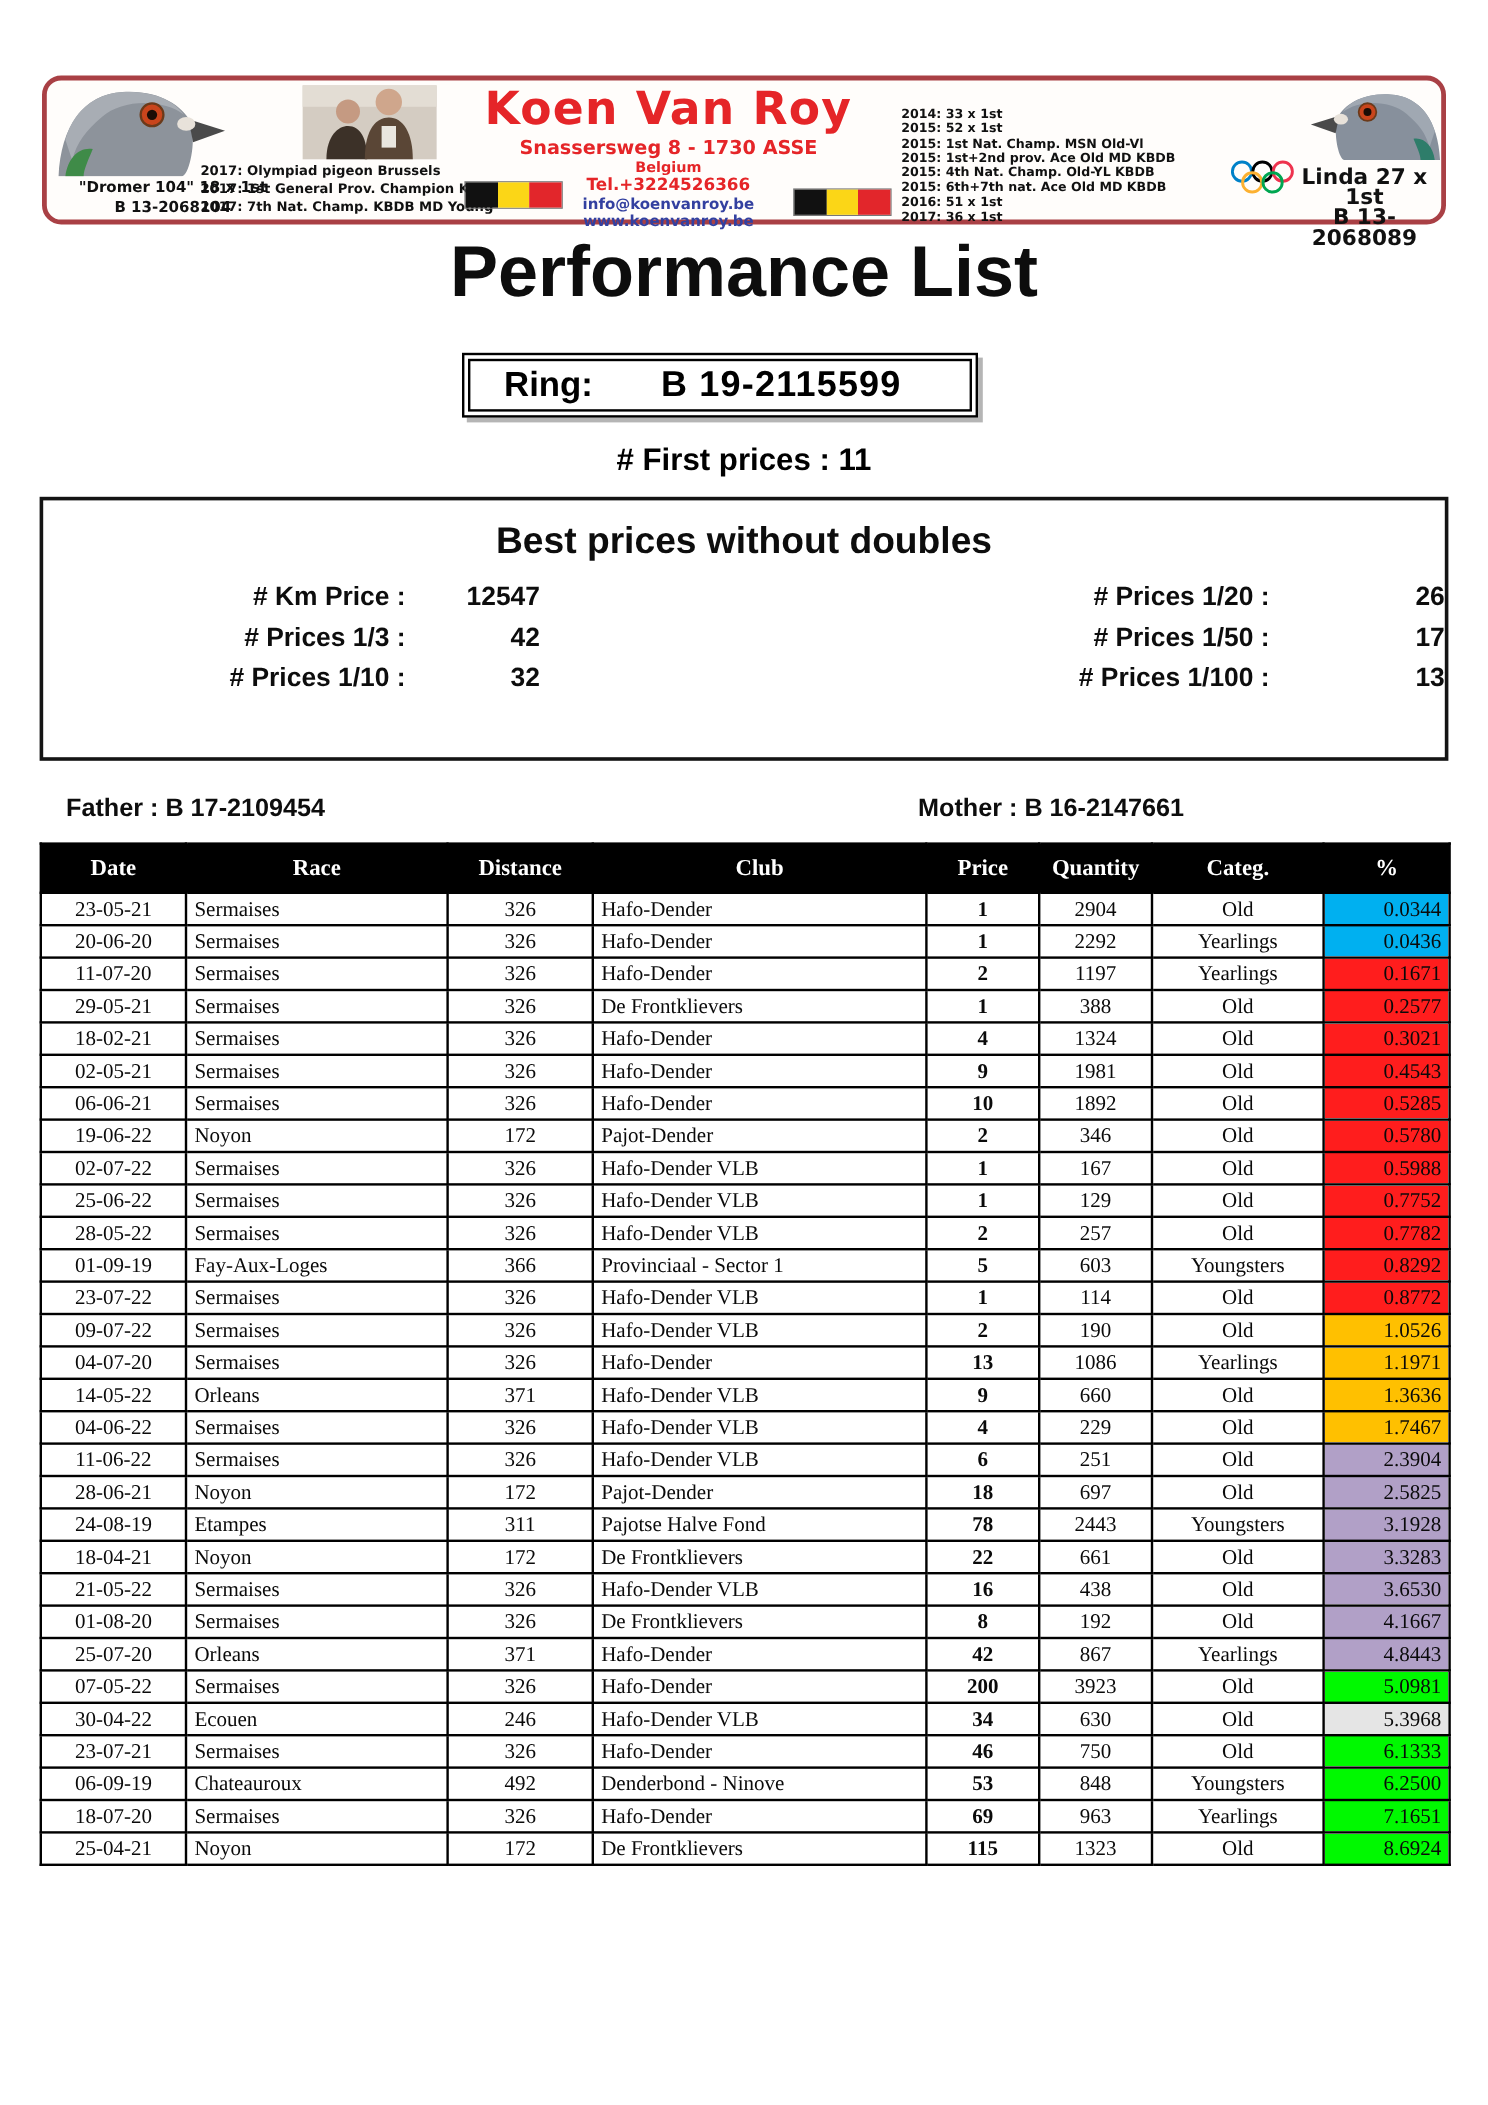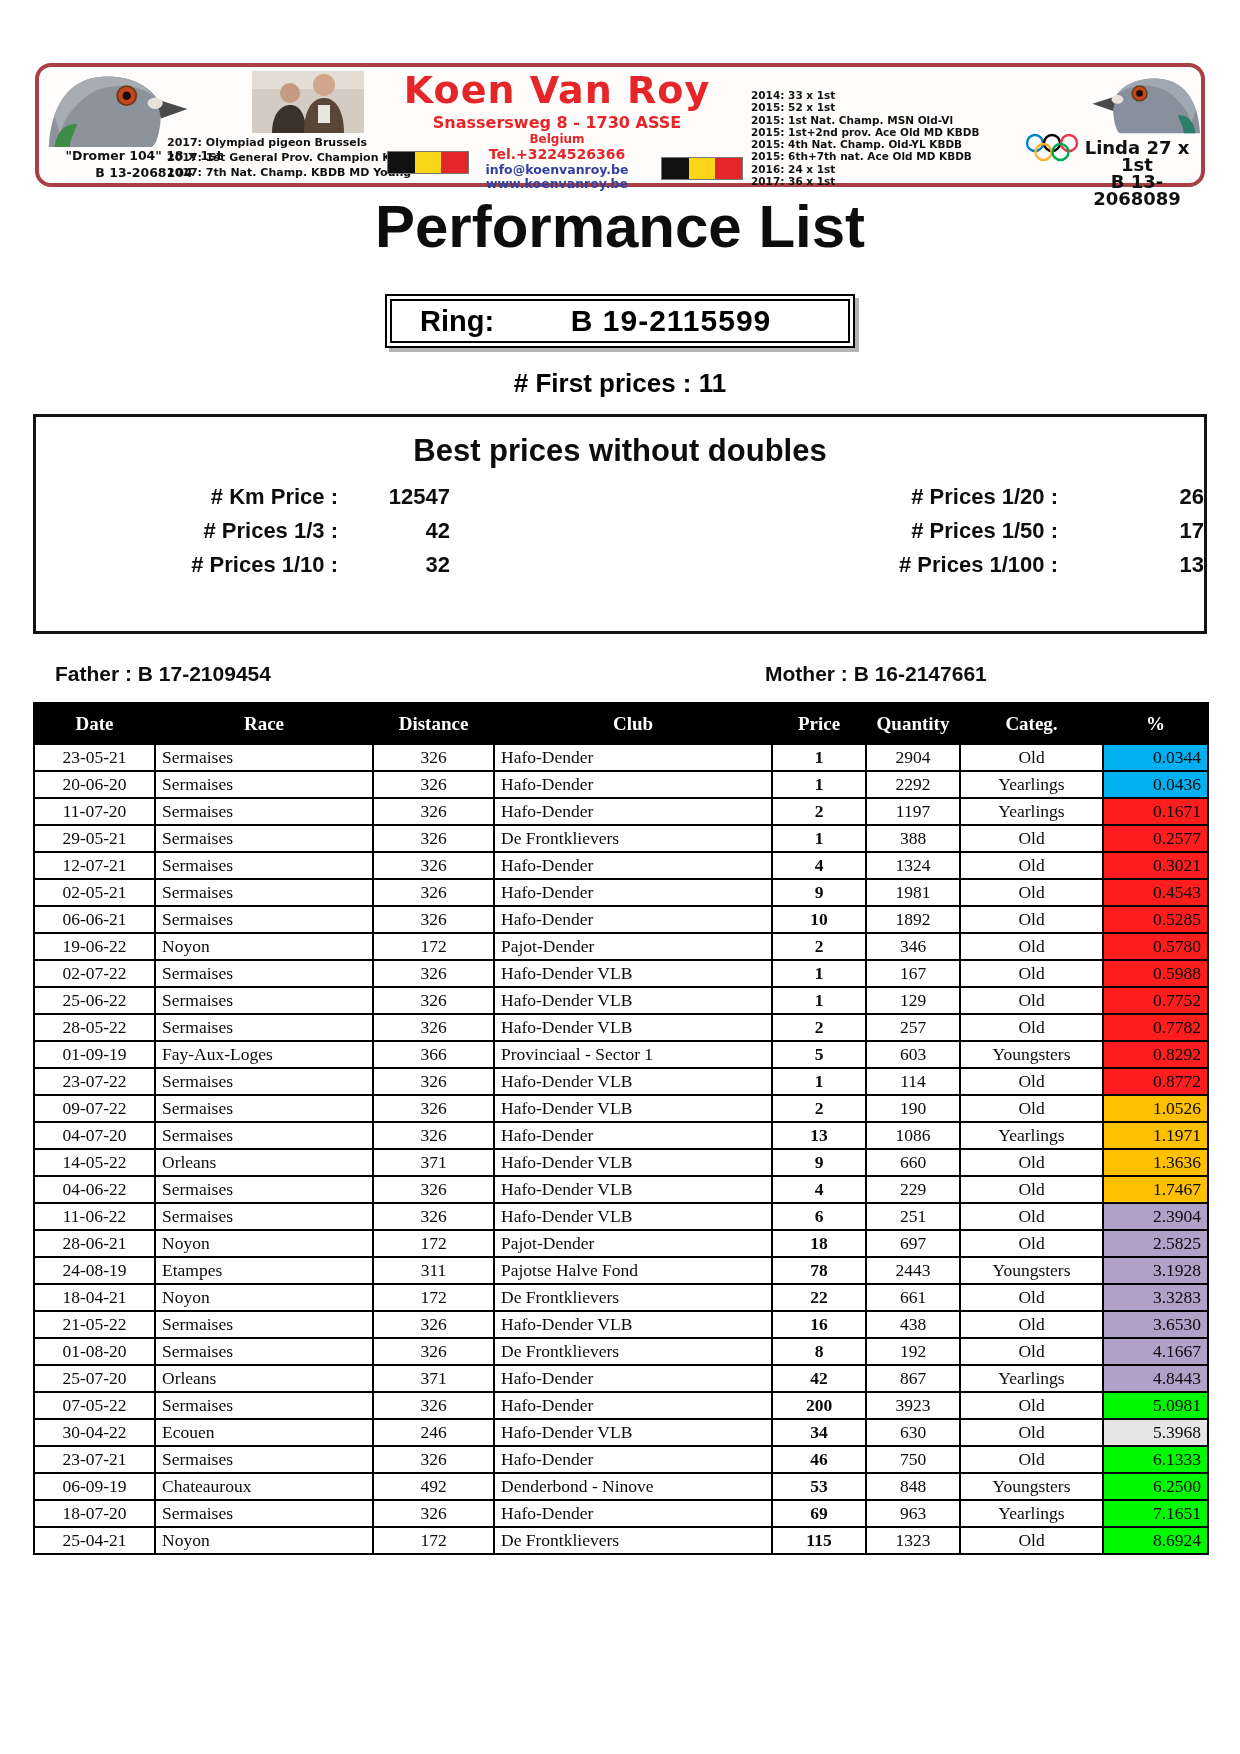--- a/index.html
+++ b/index.html
@@ -31,21 +31,21 @@
   #right-achv { left:712px; top:22px; width:300px;
     font-family:"DejaVu Sans", sans-serif; font-size:10.5px; font-weight:bold; line-height:12.3px; color:#111; }
   #olympic-rings { left:986px; top:64px; width:54px; height:34px; }
   #right-pigeon { left:1046px; top:0px; width:118px; height:72px; }
   #right-pigeon-caption { left:1030px; top:72px; width:136px; text-align:center;
     font-family:"DejaVu Sans", sans-serif; font-size:18px; font-weight:bold; line-height:17px; color:#111; }
 
   
   #page-title { position:absolute; left:0; top:192px; width:100%; text-align:center;
     font-size:60px; font-weight:bold; color:#0d0d0d; letter-spacing:0px; }
-  #ring-box-outer { position:absolute; left:385px; top:294px; width:470px;
+  #ring-box-outer { position:absolute; left:385px; top:294px; width:430px;
     border:2px solid #000; padding:3px; background:#fff; box-shadow:4px 4px 0 #b5b5b5; }
   #ring-box-inner { border:2px solid #000; height:44px; display:flex; align-items:center; }
   #ring-label { font-size:29px; font-weight:bold; margin-left:28px; }
   #ring-value { font-size:30px; font-weight:bold; flex:1; text-align:center; letter-spacing:1px; }
   #first-prices { position:absolute; left:0; top:368px; width:100%; text-align:center;
     font-size:26px; font-weight:bold; color:#000000; }
 
   
   #best-box { position:absolute; left:33px; top:414px; width:1174px; height:220px;
     border:3px solid #141414; background:#fff; }
@@ -138,21 +138,21 @@
         <div style="background:#e2262b"></div>
     </div>
 
     <div id="right-achv" class="abs">
         <div>2014: 33 x 1st</div>
         <div>2015: 52 x 1st</div>
         <div>2015: 1st Nat. Champ. MSN Old-Vl</div>
         <div>2015: 1st+2nd prov. Ace Old MD KBDB</div>
         <div>2015: 4th Nat. Champ. Old-YL KBDB</div>
         <div>2015: 6th+7th nat. Ace Old MD KBDB</div>
-        <div>2016: 24 x 1st</div>
+        <div>2016: 51 x 1st</div>
         <div>2017: 36 x 1st</div>
       </div>
 
     <svg id="olympic-rings" class="abs" viewBox="0 0 54 34">
       <circle cx="10" cy="12" r="8" fill="none" stroke="#0081c8" stroke-width="2.4"></circle>
       <circle cx="27" cy="12" r="8" fill="none" stroke="#000000" stroke-width="2.4"></circle>
       <circle cx="44" cy="12" r="8" fill="none" stroke="#ee334e" stroke-width="2.4"></circle>
       <circle cx="18.5" cy="21" r="8" fill="none" stroke="#fcb131" stroke-width="2.4"></circle>
       <circle cx="35.5" cy="21" r="8" fill="none" stroke="#00a651" stroke-width="2.4"></circle>
     </svg>
@@ -277,21 +277,21 @@
           <td class="td-date">29-05-21</td>
           <td class="td-race">Sermaises</td>
           <td class="td-distance">326</td>
           <td class="td-club">De Frontklievers</td>
           <td class="td-price">1</td>
           <td class="td-quantity">388</td>
           <td class="td-categ">Old</td>
           <td class="td-pct" style="background: rgb(255, 29, 29);">0.2577</td>
         </tr>
         <tr>
-          <td class="td-date">12-07-21</td>
+          <td class="td-date">18-02-21</td>
           <td class="td-race">Sermaises</td>
           <td class="td-distance">326</td>
           <td class="td-club">Hafo-Dender</td>
           <td class="td-price">4</td>
           <td class="td-quantity">1324</td>
           <td class="td-categ">Old</td>
           <td class="td-pct" style="background: rgb(255, 29, 29);">0.3021</td>
         </tr>
         <tr>
           <td class="td-date">02-05-21</td>

